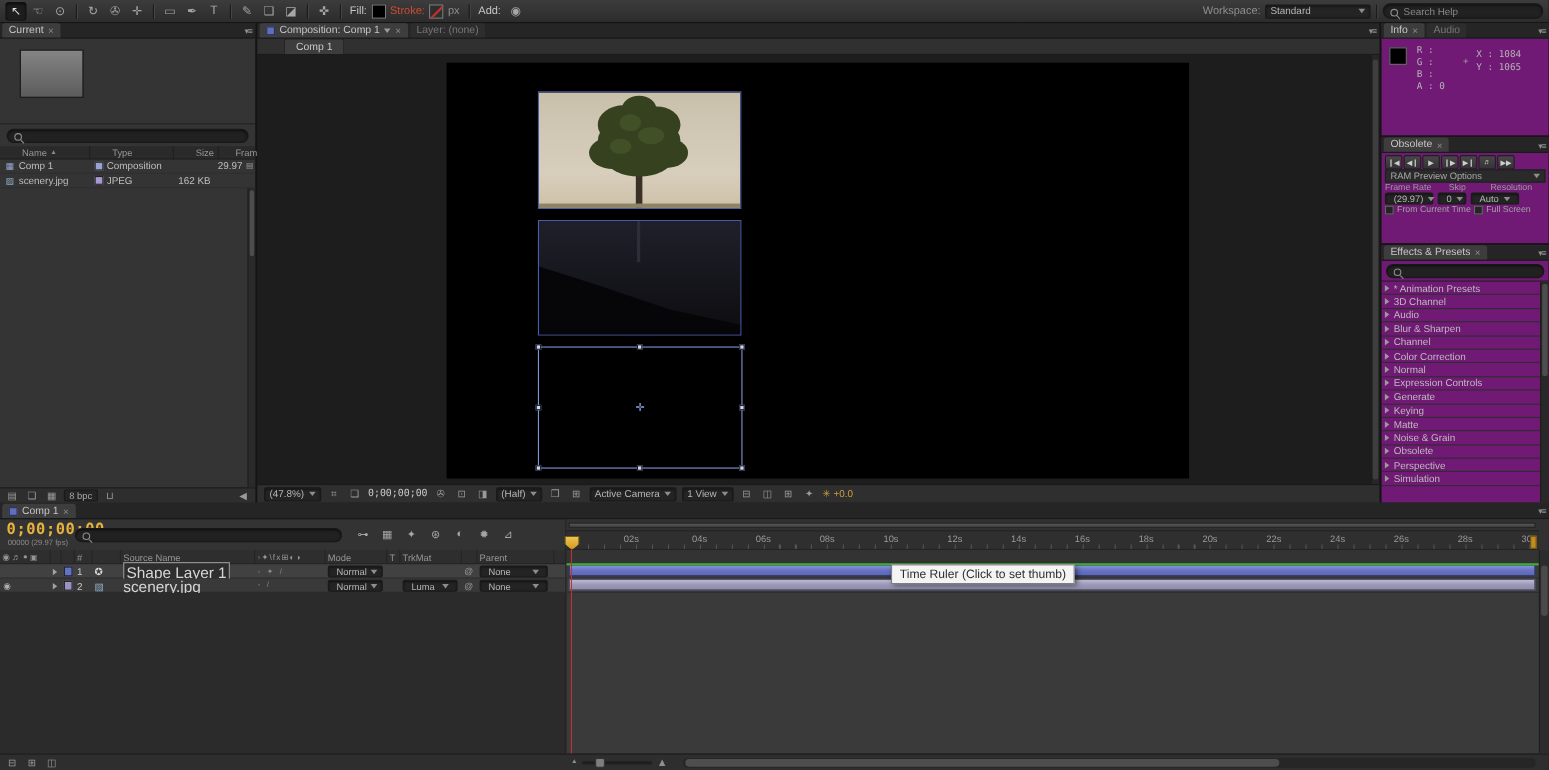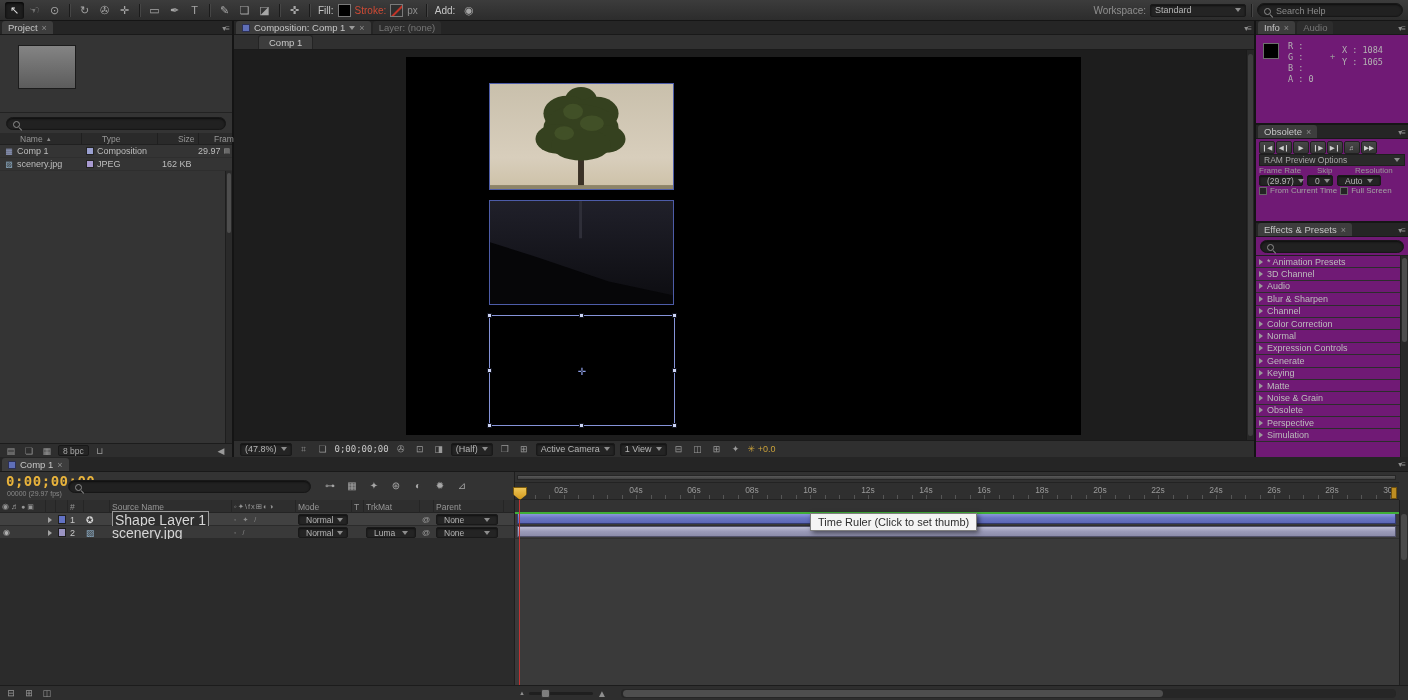--- a/index.html
+++ b/index.html
@@ -192,21 +192,21 @@
       <span class="mag"></span>
       <input class="searchinput" placeholder="Search Help" style="">
     </div>
   </div>
 
   <div class="main">
 
     <div class="project-panel">
       <div class="tabbar">
         <div class="tab">
-          <span>Project</span>
+          <span>Current</span>
           <span class="close">×</span>
         </div>
         <span class="pmenu">▾≡</span>
       </div>
       <div class="proj-preview">
         <div class="proj-thumb"></div>
       </div>
       <div class="proj-search-row">
         <div class="searchbox" style="flex:1;height:13px">
           <span class="mag"></span>
@@ -560,21 +560,21 @@
           <span class="tool">✦</span>
           <span class="tool">⊛</span>
           <span class="tool">◐</span>
           <span class="tool">✹</span>
           <span class="tool">⊿</span>
         </div>
       </div>
       <div class="tl-rulerwrap" able="false">
         <div class="workarea"></div>
         <div class="tl-ruler">
-          <span class="rtick" style="left:46px">02s</span>
+          <span class="rtick" style="left:59px">02s</span>
           <span class="rtick" style="left:121px">04s</span>
           <span class="rtick" style="left:179px">06s</span>
           <span class="rtick" style="left:237px">08s</span>
           <span class="rtick" style="left:295px">10s</span>
           <span class="rtick" style="left:353px">12s</span>
           <span class="rtick" style="left:411px">14s</span>
           <span class="rtick" style="left:469px">16s</span>
           <span class="rtick" style="left:527px">18s</span>
           <span class="rtick" style="left:585px">20s</span>
           <span class="rtick" style="left:643px">22s</span>

